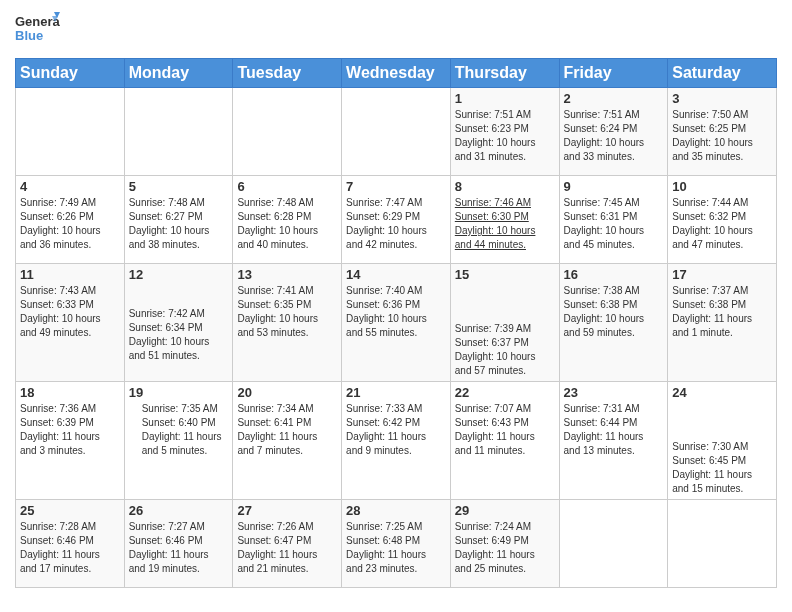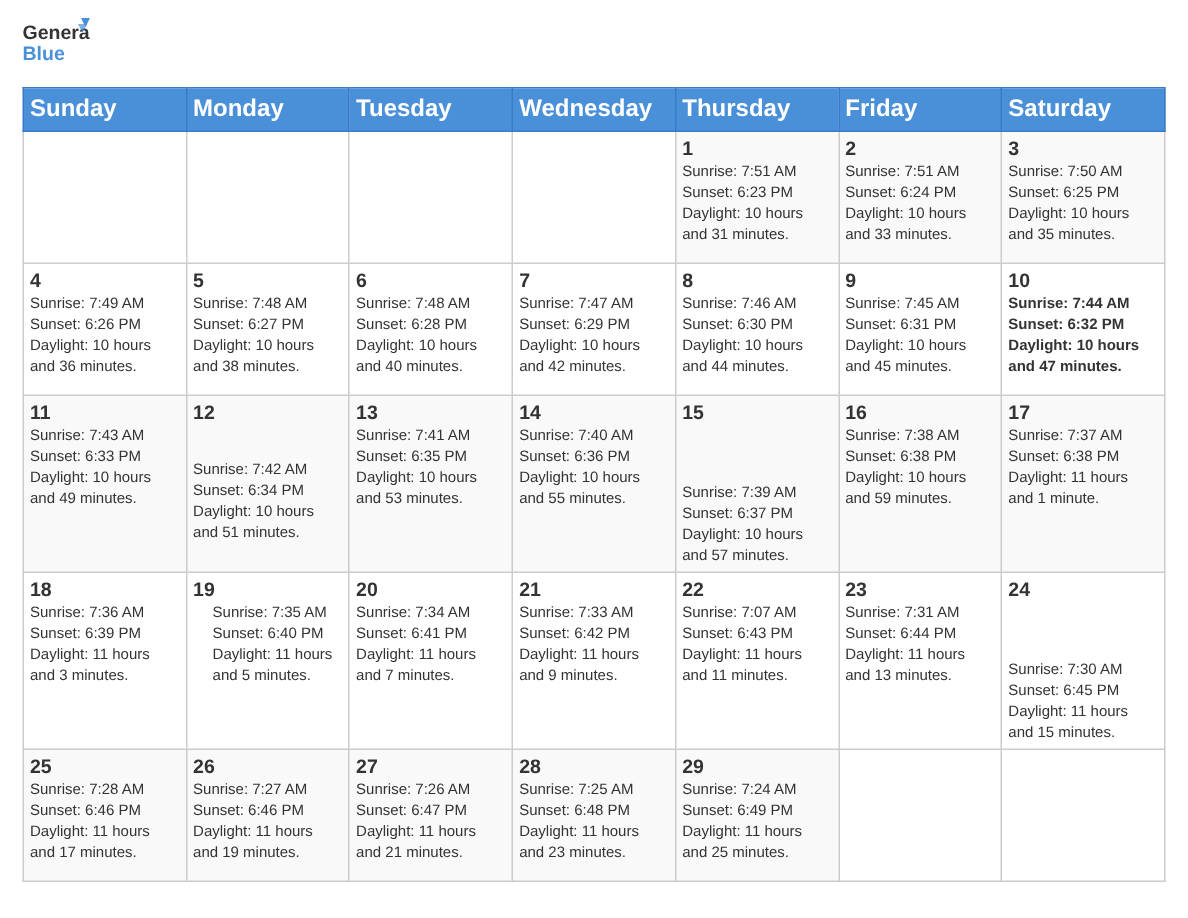--- a/index.html
+++ b/index.html
@@ -164,35 +164,35 @@
           </td>
           <td>
             <span class="day-number">7</span>
             <div class="day-info" style="white-space: pre-line;">Sunrise: 7:47 AM
 Sunset: 6:29 PM
 Daylight: 10 hours
 and 42 minutes.</div>
           </td>
           <td>
             <span class="day-number">8</span>
-            <div class="day-info" style="white-space: pre-line;">Sunrise: 7:46 AM
+            <div class="day-info" style="white-space: pre-line; text-decoration: underline;">Sunrise: 7:46 AM
 Sunset: 6:30 PM
 Daylight: 10 hours
 and 44 minutes.</div>
           </td>
           <td>
             <span class="day-number">9</span>
             <div class="day-info" style="white-space: pre-line;">Sunrise: 7:45 AM
 Sunset: 6:31 PM
 Daylight: 10 hours
 and 45 minutes.</div>
           </td>
           <td>
             <span class="day-number">10</span>
-            <div class="day-info" style="white-space: pre-line; font-weight: bold;">Sunrise: 7:44 AM
+            <div class="day-info" style="white-space: pre-line;">Sunrise: 7:44 AM
 Sunset: 6:32 PM
 Daylight: 10 hours
 and 47 minutes.</div>
           </td>
         </tr>
         <tr>
           <td>
             <span class="day-number">11</span>
             <div class="day-info" style="white-space: pre-line;">Sunrise: 7:43 AM
 Sunset: 6:33 PM

